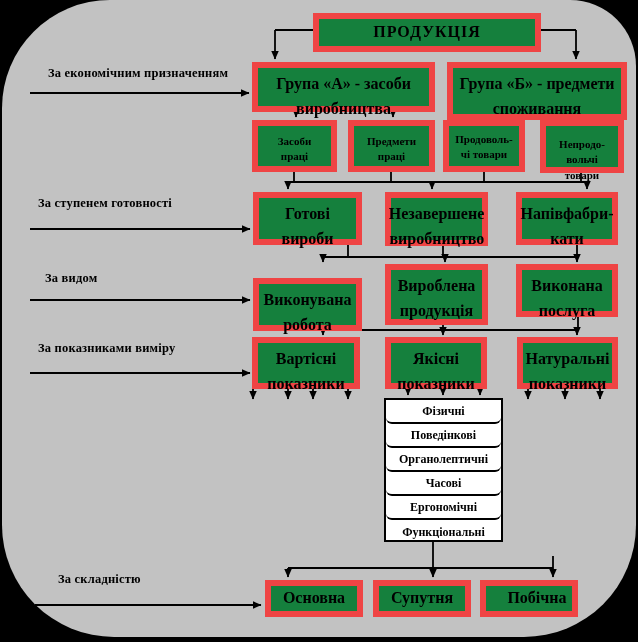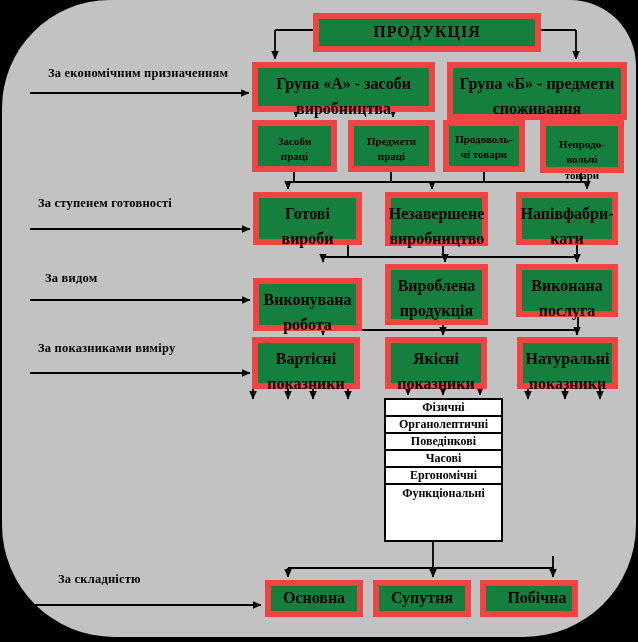--- a/index.html
+++ b/index.html
@@ -13,23 +13,23 @@
       white-space:pre-line;line-height:1.55;}
   .top{align-items:flex-start;padding-top:4px;}
   .mid{align-items:center;}
   .lbl{position:absolute;font-weight:bold;font-size:12.5px;white-space:nowrap;
        letter-spacing:0.2px;}
   .title{font-size:16px;letter-spacing:1px;}
   .f12{font-size:16px;}
   .f11{font-size:11px;line-height:1.4;font-family:Liberation Serif, serif;}
   #qlist{position:absolute;left:384px;top:398px;width:119px;height:144px;
          border:2px solid #000;box-sizing:border-box;background:#fff;}
-  .qcell{height:17px;box-sizing:border-box;border-bottom:2px solid #000;
+  .qcell{height:24px;box-sizing:border-box;border-bottom:2px solid #000;
          display:flex;align-items:center;justify-content:center;
-         font-weight:bold;font-size:12px;}
+         font-weight:bold;font-size:12px;border-radius:6px;}
   .qcell:last-child{border-bottom:none;}
 </style>
 </head>
 <body>
 
 <div id="stage">
   <div id="canvas"></div>
 
   <svg id="wires" viewBox="0 0 638 642" xmlns="http://www.w3.org/2000/svg">
     <defs>
@@ -140,22 +140,22 @@
 
   <div class="bx top f12" style="left:252px;top:337px;width:108px;height:52px;">Вартісні
 показники</div>
   <div class="bx top f12" style="left:385px;top:337px;width:102px;height:52px;">Якісні
 показники</div>
   <div class="bx top f12" style="left:517px;top:337px;width:101px;height:52px;">Натуральні
 показники</div>
 
   <div id="qlist">
     <div class="qcell">Фізичні</div>
+    <div class="qcell">Поведінкові</div>
     <div class="qcell">Органолептичні</div>
-    <div class="qcell">Поведінкові</div>
     <div class="qcell">Часові</div>
     <div class="qcell">Ергономічні</div>
     <div class="qcell">Функціональні</div>
   </div>
 
   <div class="bx mid f12" style="left:265px;top:580px;width:98px;height:37px;">Основна</div>
   <div class="bx mid f12" style="left:373px;top:580px;width:98px;height:37px;">Супутня</div>
   <div class="bx mid f12" style="left:480px;top:580px;width:98px;height:37px;padding-left:16px;">Побічна</div>
 </div>
 

